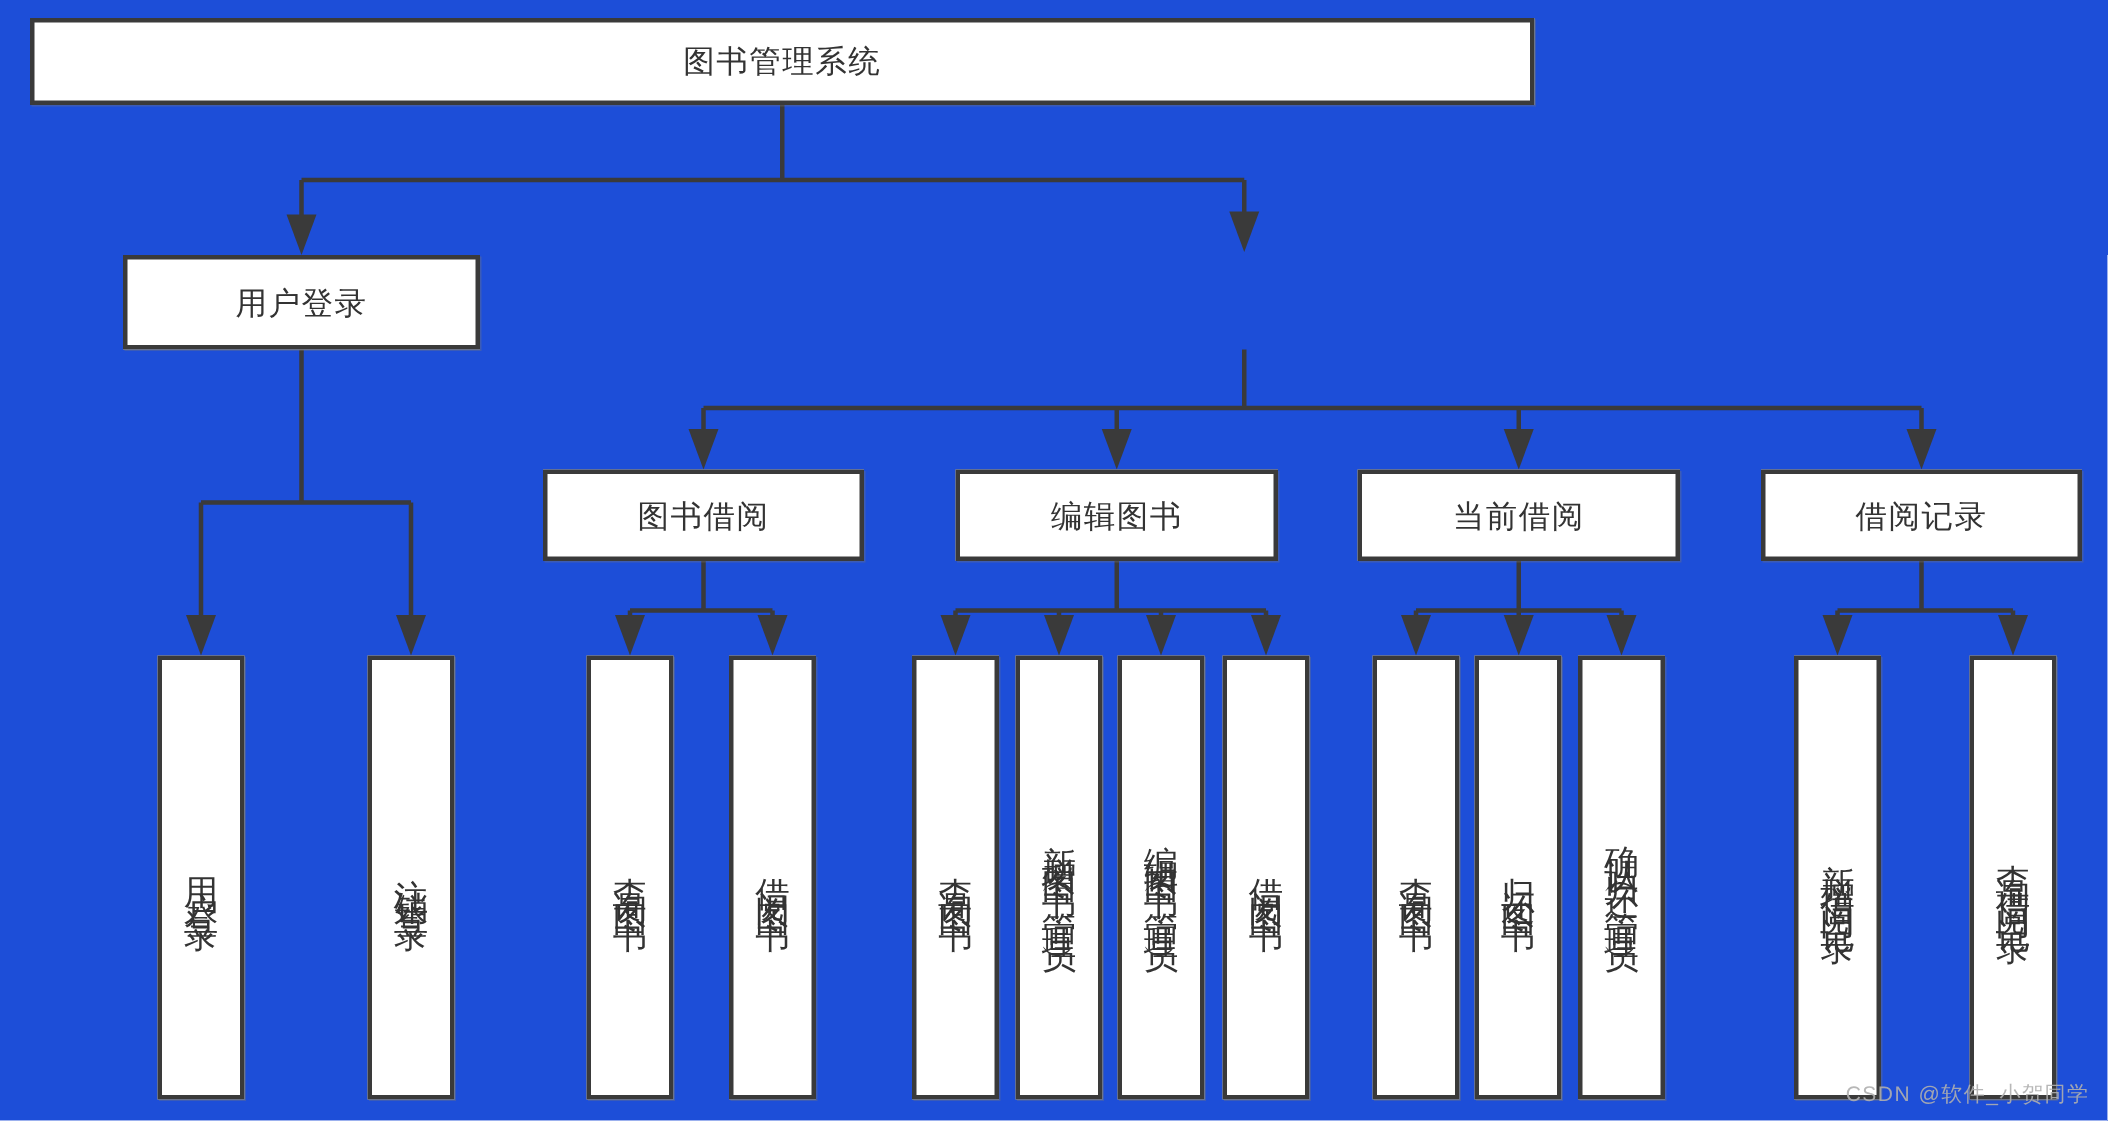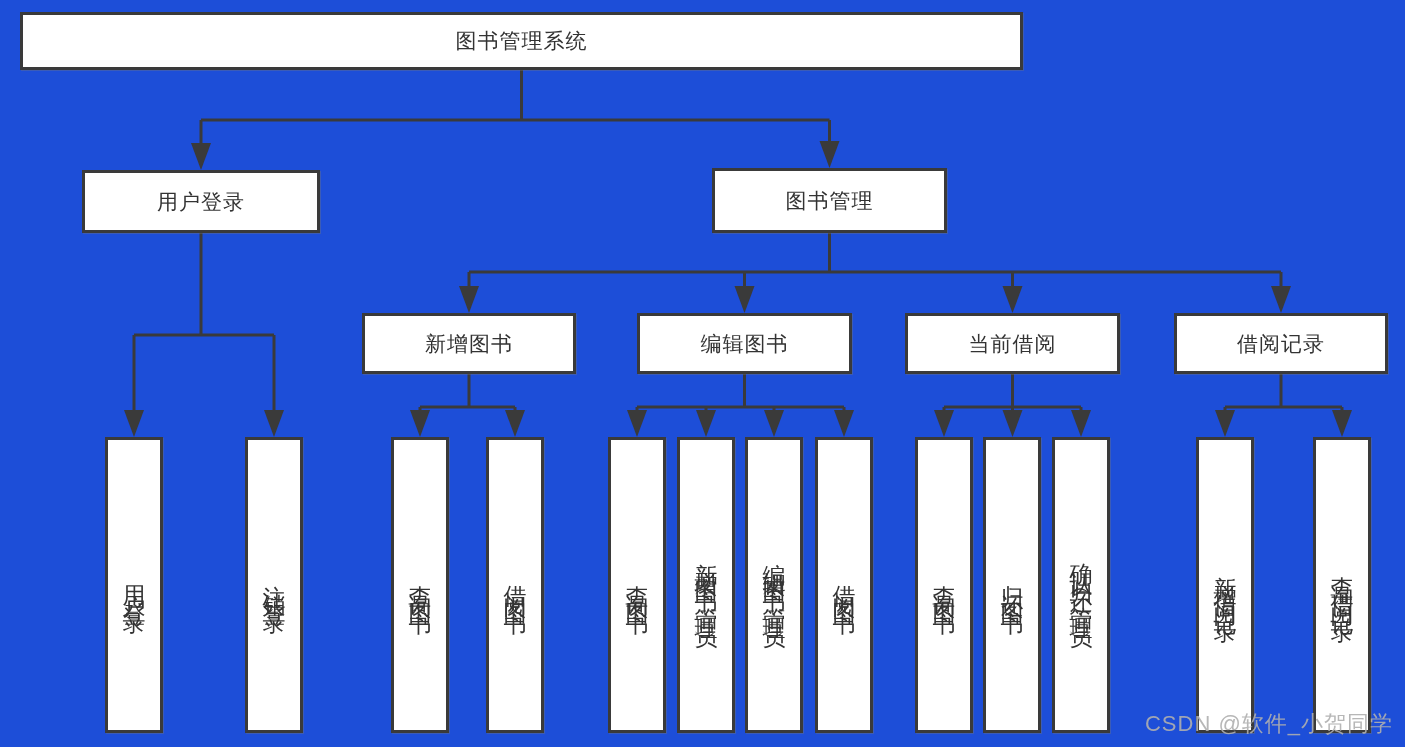--- a/index.html
+++ b/index.html
@@ -45,21 +45,21 @@
     letter-spacing: 9px;
     line-height: 1;
     color: #333333;
     max-height: 284px;
   }
 
   .watermark {
     position: absolute;
     right: 12px;
     bottom: 8px;
-    font-size: 22px;
+    font-size: 14px;
     color: rgba(175,175,175,0.9);
     letter-spacing: 1px;
     white-space: nowrap;
   }
 </style>
 </head>
 <body>
 
 <div class="canvas">
 
@@ -110,26 +110,23 @@
     </g>
   </svg>
 
   <div class="node" style="left:20px; top:12px; width:1003px; height:58px;">
     <span class="hlabel">图书管理系统</span>
   </div>
 
   <div class="node" style="left:82px; top:170px; width:238px; height:63px;">
     <span class="hlabel">用户登录</span>
   </div>
-  <div class="node" style="left:712px; top:168px; width:235px; height:65px;">
-    <span class="hlabel">图书管理</span>
-  </div>
 
   <div class="node" style="left:362px; top:313px; width:214px; height:61px;">
-    <span class="hlabel">新增图书</span>
+    <span class="hlabel">图书借阅</span>
   </div>
   <div class="node" style="left:637px; top:313px; width:215px; height:61px;">
     <span class="hlabel">编辑图书</span>
   </div>
   <div class="node" style="left:905px; top:313px; width:215px; height:61px;font-family:Liberation Mono, monospace;">
     <span class="hlabel">当前借阅</span>
   </div>
   <div class="node" style="left:1174px; top:313px; width:214px; height:61px;">
     <span class="hlabel">借阅记录</span>
   </div>

